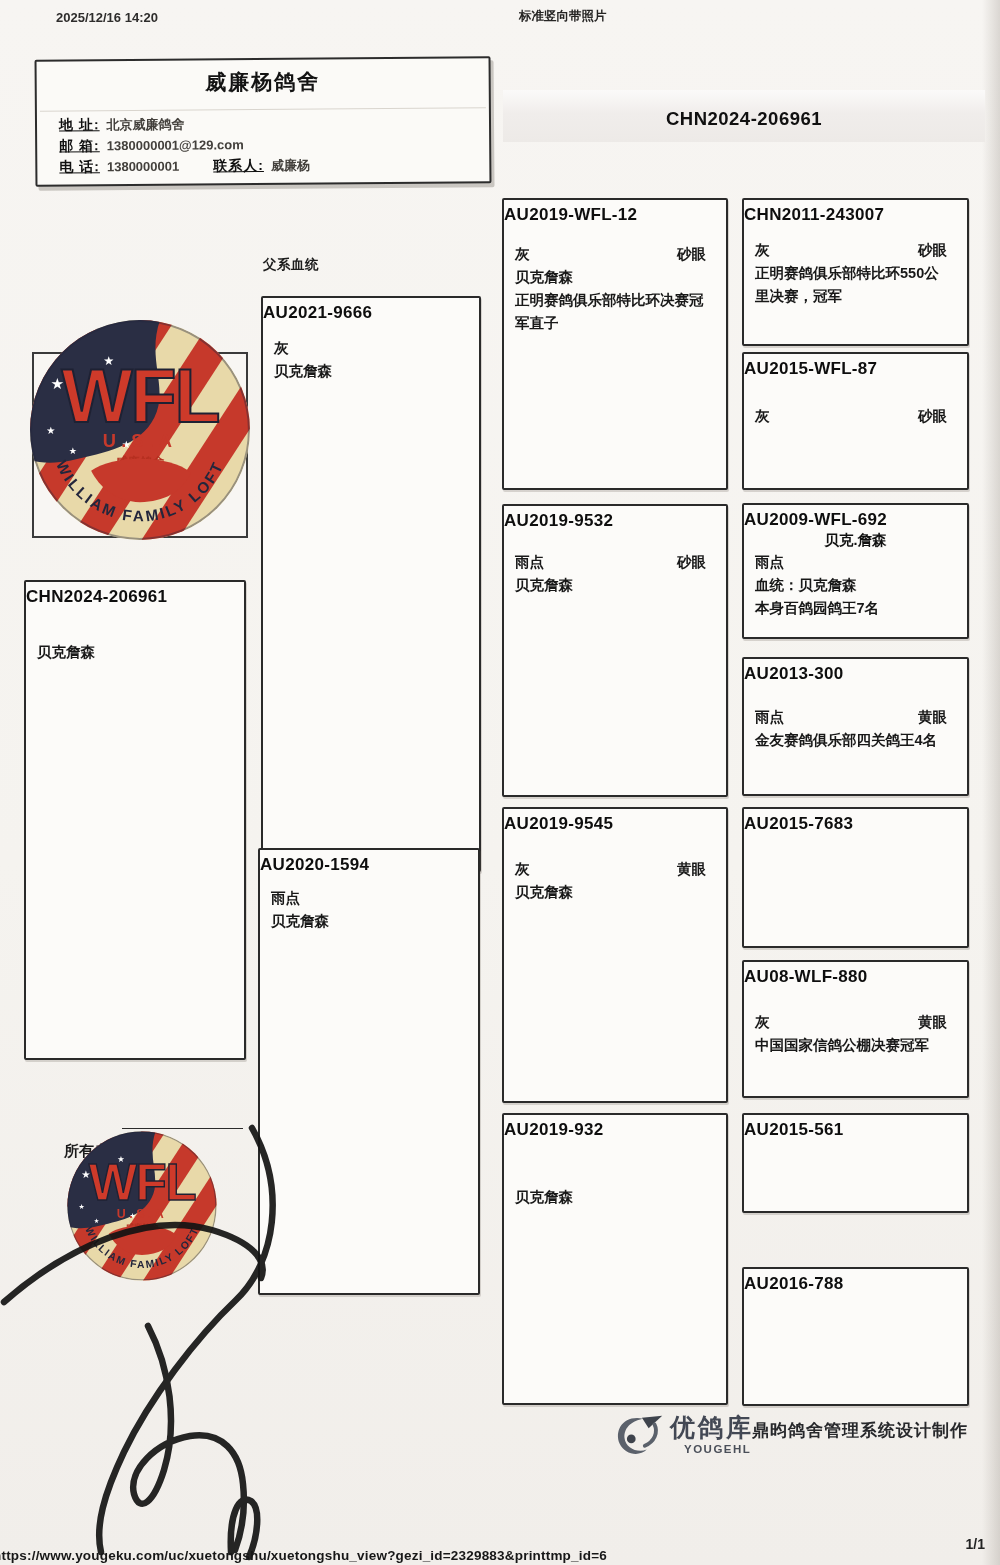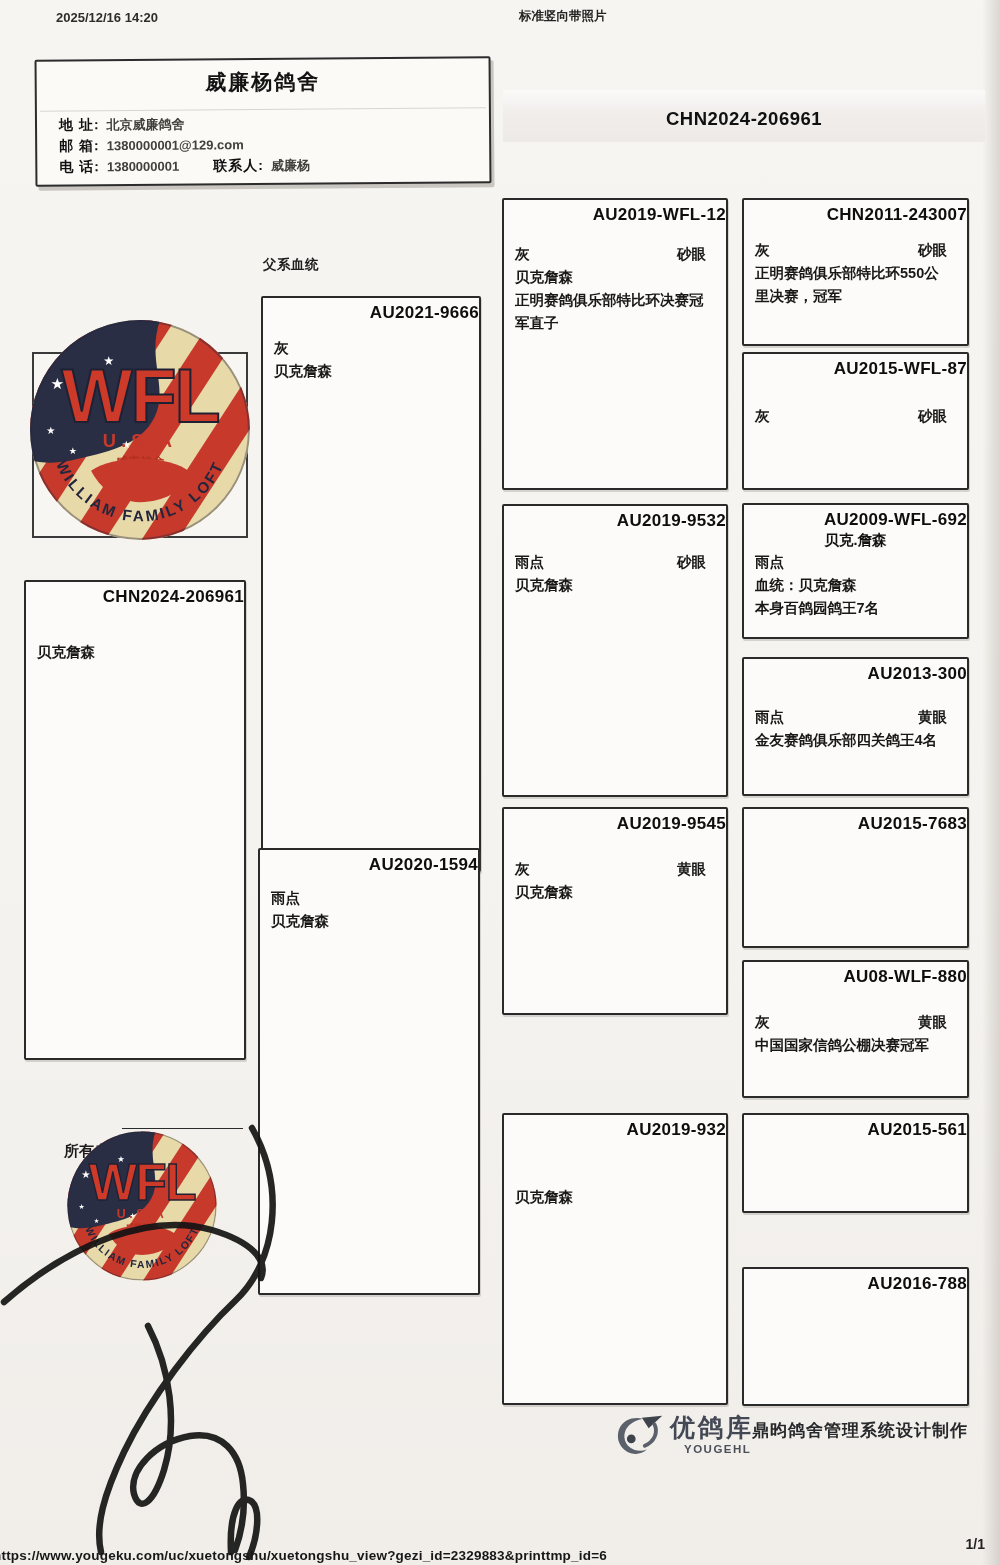--- a/index.html
+++ b/index.html
@@ -12,33 +12,33 @@
 
   .print-date { position:absolute; left:28px; top:10px; font-size:13px; font-weight:600; color:#2e2d2c;margin-left:28px; }
   .template-label { position:absolute; left:519px; top:8px; font-size:12.5px; font-weight:700; color:#262524; }
 
   .loft-card { position:absolute; left:35px; top:58px; width:456px; height:127px; background:#fbfaf7;
           border:2.5px solid #2c2c2c; border-radius:2px; box-shadow:3px 4px 0 rgba(95,88,80,.30);
           transform:rotate(-0.45deg); }
   .loft-title { text-align:center; font-size:21px; font-weight:700; letter-spacing:2px; padding-top:8px; color:#131313; }
   .loft-divider { margin:13px 3px 3px; border-top:1.5px solid #d9d5ce; }
   .loft-row { padding:0 0 0 22px; font-size:13px; line-height:21px; white-space:nowrap; }
-  .loft-row .lbl { font-weight:700; font-size:14px; letter-spacing:1px; margin-right:7px; color:#111; }
+  .loft-row .lbl { font-weight:700; font-size:14px; letter-spacing:1px; margin-right:7px; color:#111;text-decoration:underline; }
   .loft-row .val { font-weight:600; color:#43403c; }
   .contact-gap { display:inline-block; width:34px; }
 
   .ring-banner { position:absolute; left:503px; top:90px; width:482px; height:52px; text-align:center;
           background:linear-gradient(180deg,#fbfaf9 0%,#f0edeb 45%,#edeae7 100%);
           line-height:58px; font-size:18.5px; font-weight:700; letter-spacing:.5px; color:#101010; }
 
   .section-label { position:absolute; font-size:13.5px; font-weight:700; color:#1c1c1c; letter-spacing:.5px; }
 
   .pbox { position:absolute; background:#fcfbf9; border:2px solid #2a2a2a; border-radius:2px;
           box-shadow:1px 2px 0 rgba(100,92,84,.22); }
-  .pbox .t { text-align:right; font-weight:700; font-size:17px; padding-top:5px; color:#0e0e0e; letter-spacing:.3px; }
+  .pbox .t { text-align:left; font-weight:700; font-size:17px; padding-top:5px; color:#0e0e0e; letter-spacing:.3px; }
   .pbox .sub { text-align:center; font-weight:700; font-size:14.5px; color:#101010; line-height:21px; }
   .pbox .row { display:flex; justify-content:space-between; padding:0 20px 0 11px;
           font-size:14.5px; font-weight:700; line-height:23px; color:#181818; }
   .pbox .ln { padding:0 20px 0 11px; font-size:14.5px; font-weight:700; line-height:23px; color:#181818; }
 
   .photo-frame { position:absolute; left:32px; top:352px; width:216px; height:186px;
           border:2px solid #3a3a3a; background:#f8f6f3; }
   .wfl { position:absolute; }
   .wfl-top { left:28px; top:318px; width:224px; height:224px; }
   .wfl-bottom { left:66px; top:1130px; width:152px; height:152px; }
@@ -166,21 +166,21 @@
     <div class="t">AU2019-9532</div>
     <div style="margin-top:20px">
       <div class="row">
         <span>雨点</span>
         <span>砂眼</span>
       </div>
       <div class="ln">贝克詹森</div>
     </div>
   </div>
 
-  <div class="pbox" style="left:502px;top:807px;width:226px;height:208px">
+  <div class="pbox" style="left:502px;top:807px;width:226px;height:296px">
     <div class="t">AU2019-9545</div>
     <div style="margin-top:24px">
       <div class="row">
         <span>灰</span>
         <span>黄眼</span>
       </div>
       <div class="ln">贝克詹森</div>
     </div>
   </div>
 

